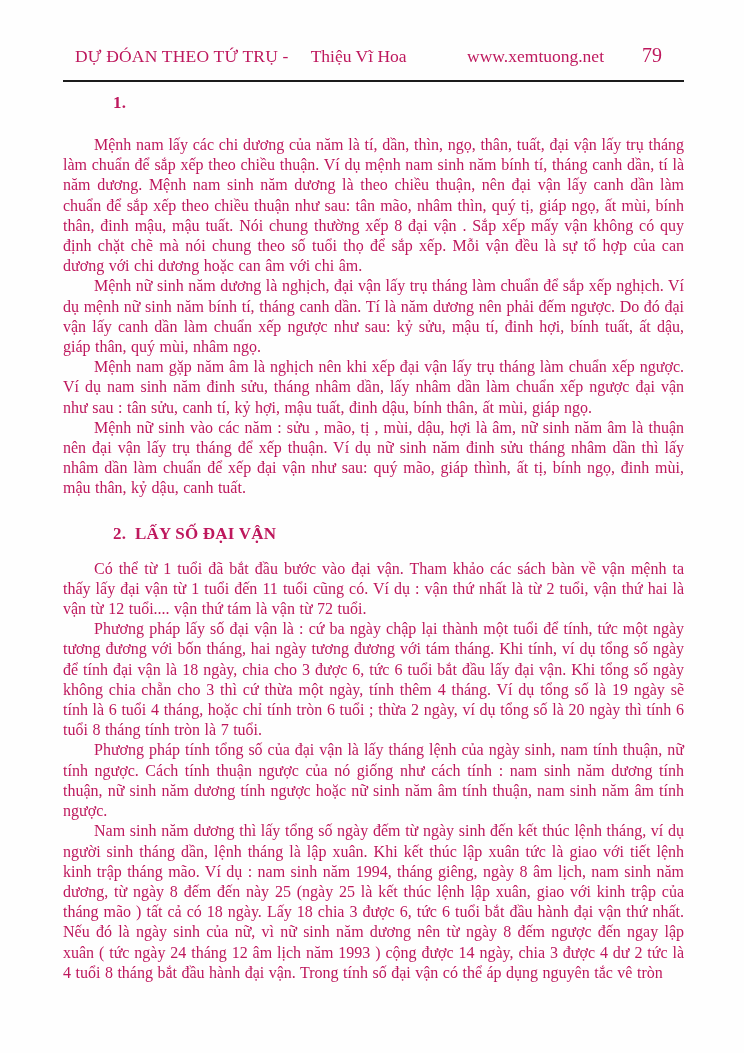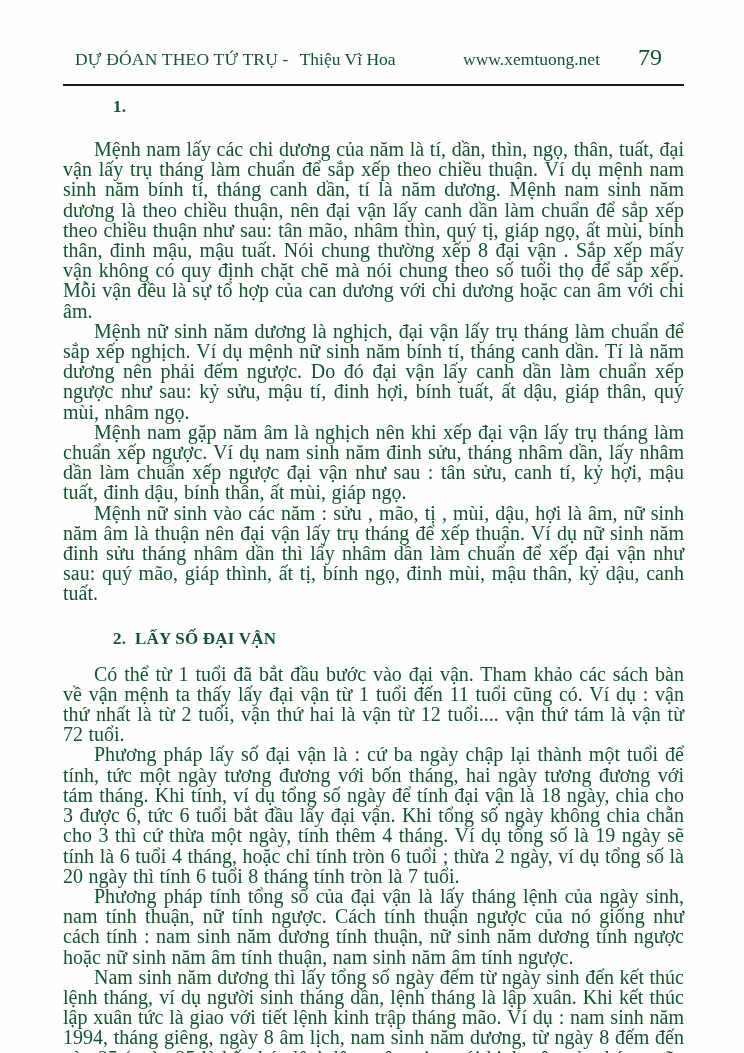--- a/index.html
+++ b/index.html
@@ -9,56 +9,56 @@
   }
   .page {
     position: relative;
     width: 744px;
     height: 1053px;
     margin: 0;
     background: #fefefe;
     box-sizing: border-box;
     padding: 44px 60px 0 63px;
     font-family: "Liberation Serif", "DejaVu Serif", serif;
-    color: #14532d;
+    color: #be185d;
     overflow: hidden;
   }
   .page-header {
     display: flex;
     align-items: baseline;
     font-size: 17.5px;
     padding-left: 12px;
     white-space: nowrap;
   }
   .hdr-title { letter-spacing: 0.2px; }
-  .hdr-author { margin-left: 11px; }
+  .hdr-author { margin-left: 22px; }
   .hdr-spacer { flex: 1; }
   .hdr-site { text-underline-offset: 3px; }
-  .hdr-page { margin-left: 38px; margin-right: 22px; font-size: 24px; }
+  .hdr-page { margin-left: 38px; margin-right: 22px; font-size: 20px; }
   .header-rule {
     border: none;
     border-top: 2px solid #1c1c1c;
     margin: 13px 0 0 0;
   }
   .section-heading {
     display: flex;
     font-size: 17px;
     font-weight: bold;
     margin: 0;
     padding: 0;
     letter-spacing: 0.2px;
   }
   .section-heading .sec-num { width: 22px; }
   .sec1 .section-heading { margin: 11px 0 0 50px; }
   .sec2 .section-heading { margin: 9px 0 0 50px; }
   .sec-body { margin-top: 22px; }
   .sec2 .sec-body { margin-top: 15px; }
   .body-par {
     margin: 0;
-    font-size: 20px;
+    font-size: 16px;
     line-height: 20.2px;
     text-align: justify;
     text-indent: 31px;
     word-spacing: 0.5px;
   }
   .sec2 { margin-top: 25px; }
 </style>
 </head>
 <body>
 

